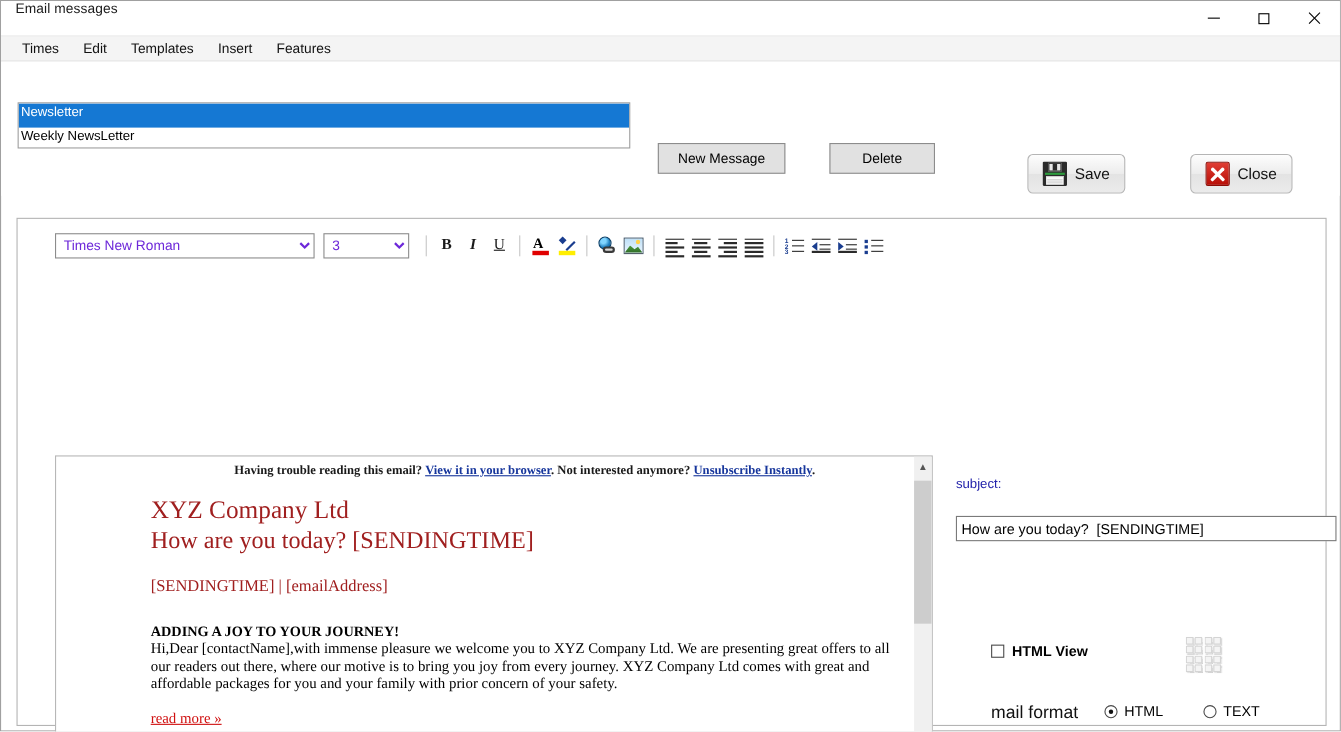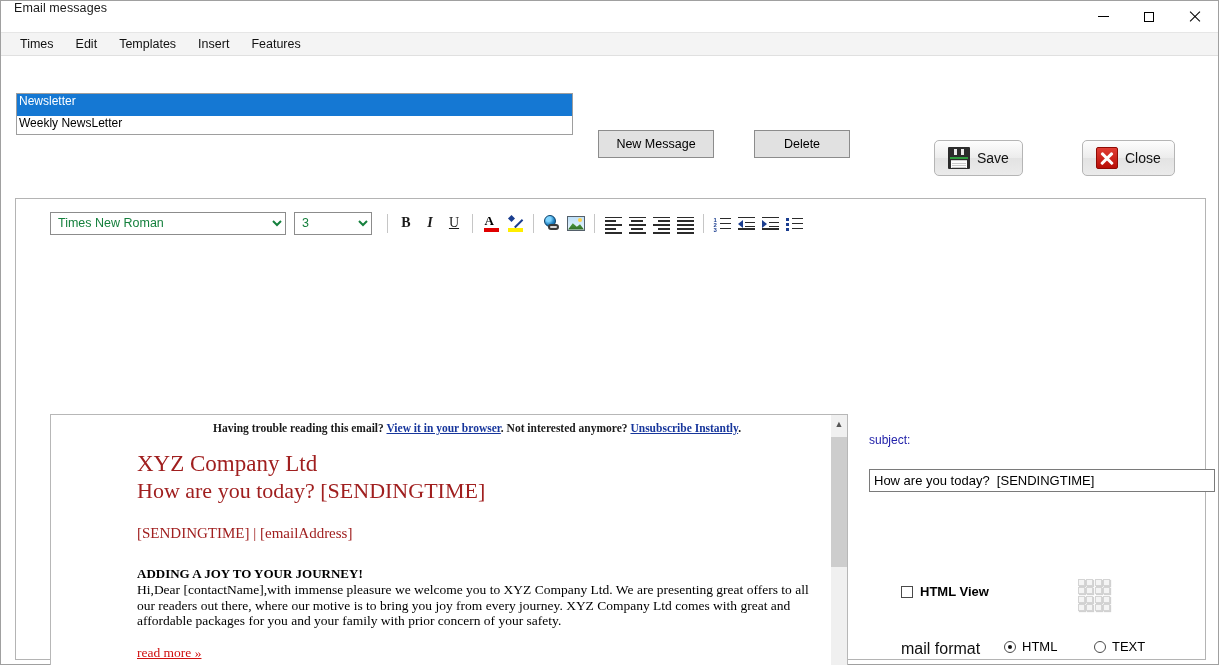--- a/index.html
+++ b/index.html
@@ -145,21 +145,21 @@
     border:1px solid #b4b4b4; background:#ffffff;
   }
 
   
   .etoolbar {
     position:absolute; left:34px; top:12px;
     display:flex; align-items:center; height:24px; gap:0;
   }
   select.ctl {
     height:23px; border:1px solid #8c8c8c; background:#fff; font-size:12.5px;
-    font-family:"Liberation Sans", sans-serif; color:#15803d; padding-left:3px;
+    font-family:"Liberation Sans", sans-serif; color:#6d28d9; padding-left:3px;
     border-radius:0; outline:none;
   }
   .sel-font { width:236px; margin-right:8px; }
   .sel-size { width:78px; margin-right:9px; }
   .tb-sep { width:1px; height:19px; background:#c6c6c6; margin:0 6px; }
   .tbtn {
     width:24px; height:22px; display:flex; align-items:center; justify-content:center;
     font-size:14px; color:#1a1a1a; cursor:default;
   }
   .tbtn.b { font-weight:bold; font-family:"Liberation Serif", serif; }

